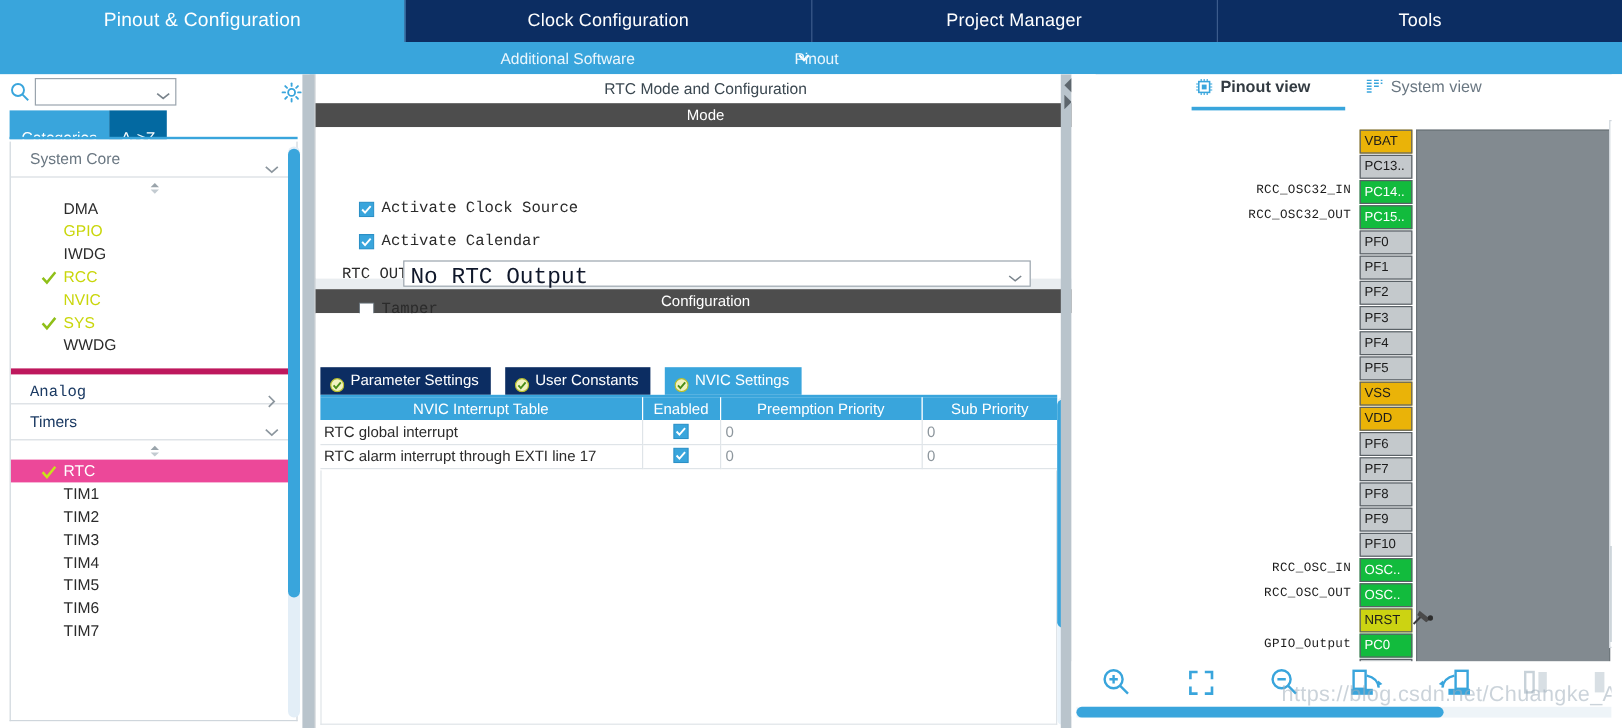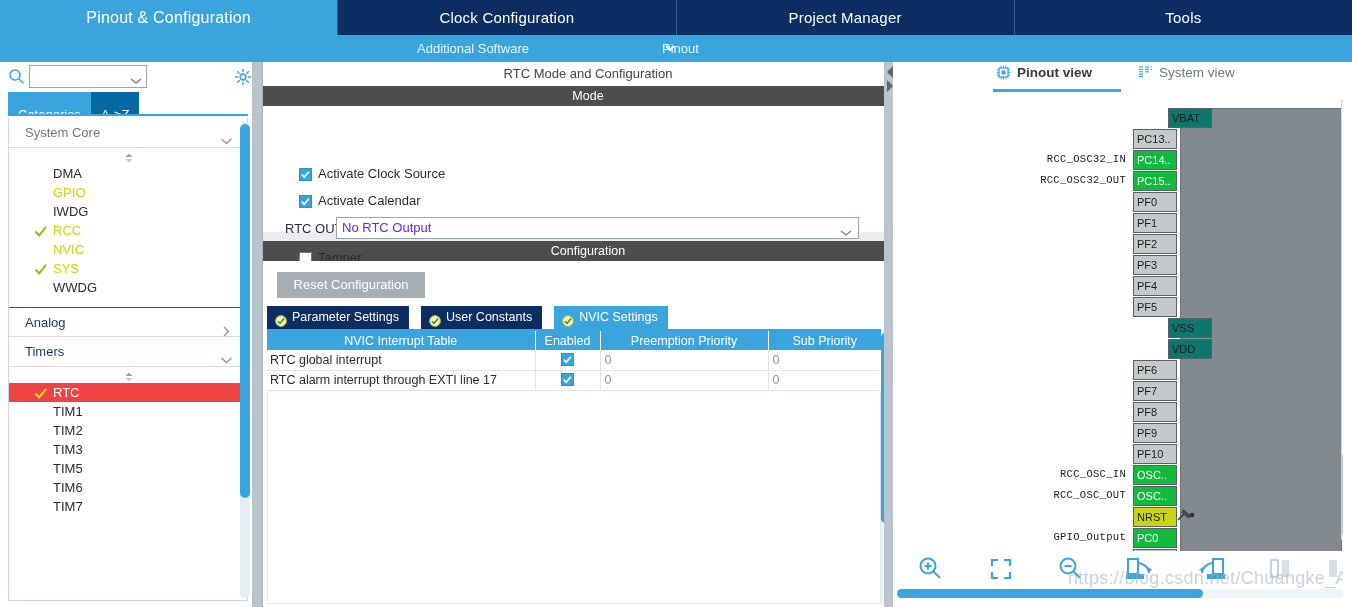--- a/index.html
+++ b/index.html
@@ -83,21 +83,21 @@
   .grp-chev { position: absolute; right: 14px; top: 10px; width: 13px; height: 11px; }
   .updown { position: relative; height: 16px; }
   .updown .ud {
     position: absolute; left: 112px; top: 2px; width: 16px; height: 12px;
   }
   .tree-item {
     height: 19px; line-height: 19px; padding-left: 44px; font-size: 13px;
     color: #2b2b2b; position: relative; cursor: default; white-space: nowrap;
   }
   .tree-item.ylw { color: #c9d60a; }
-  .tree-item.sel { background: #ef4444; color: #ffffff; padding-left: 44px; }
+  .tree-item.sel { background: #ec4899; color: #ffffff; padding-left: 44px; }
   .tree-item .chk {
     position: absolute; left: 25px; top: 3px; width: 14px; height: 13px;
   }
   .grp-spacer { height: 10px; }
 
   .left-scroll-track {
     position: absolute; left: 240px; top: 60px; width: 10px; height: 476px;
     background: #e3eef7; border-radius: 5px;
   }
   .left-scroll-thumb {
@@ -115,35 +115,35 @@
     background: #ffffff; border: 1px solid #aab4bc; border-top: none; border-bottom: none;
   }
   .cp-title {
     height: 24px; line-height: 24px; text-align: center;
     font-size: 13px; color: #3a4750; background: #ffffff;
   }
   .section-bar {
     height: 20px; line-height: 20px; text-align: center;
     background: #4d4d4d; color: #ffffff; font-size: 12.5px;
   }
-  .mode-body { position: relative; height: 126px; background: #ffffff; }
+  .mode-body { position: relative; height: 126px; background: #ffffff; font-family: Liberation Mono, monospace; }
   .cbrow { position: absolute; font-size: 13px; color: #2b2b2b; }
   .cb {
     position: absolute; width: 13px; height: 13px; left: 0; top: 1px;
   }
   .cblabel { position: absolute; left: 19px; top: -1px; white-space: nowrap; }
   .rtcout-label {
     position: absolute; left: 22px; top: 115px; font-size: 13px; color: #2b2b2b;
   }
   .rtcout-select {
     position: absolute; left: 73px; top: 111px; width: 523px; height: 22px;
     border: 1px solid #9aa4ad; background: #ffffff;
   }
   .rtcout-select .val {
-    position: absolute; left: 5px; top: 2px; font-size: 13px; color: #6d28d9;
+    position: absolute; left: 5px; top: 2px; font-size: 19px; color: #0f172a;
   }
   .rtcout-select .cv { position: absolute; right: 6px; top: 6px; width: 12px; height: 10px; }
 
   .panel-gap { height: 9px; background: #e9edf0; }
 
   .cfg-body { position: relative; height: 353px; background: #ffffff; }
   .reset-btn {
     position: absolute; left: 14px; top: 11px; width: 148px; height: 26px;
     background: #a6aeb5; color: #ffffff; font-size: 13px;
     line-height: 26px; text-align: center; cursor: default;
@@ -223,21 +223,21 @@
     background: #828a90; border: 1px solid #6b7378;
   }
   .pincol { position: absolute; left: 240px; top: 14px; width: 44px; }
   .pin {
     position: relative; width: 44px; height: 20px; margin-bottom: 1px;
     border: 1px solid #5a6166; font-size: 11px; line-height: 18px;
     padding-left: 3px; font-family: "Liberation Sans", sans-serif;
     color: #1b1b1b; background: #c4c9cc; white-space: nowrap; overflow: hidden;
     cursor: default;
   }
-  .pin.pwr { background: #0f766e; margin-left: 35px; }
+  .pin.pwr { background: #eab308; }
   .pin.green { background: #12bb3d; color: #ffffff; }
   .pin.nrst { background: #ccd312; color: #1b1b1b; }
   .pinlabel {
     position: absolute; right: 216px; font-size: 10.5px;
     font-family: "Liberation Mono", monospace; color: #1b1b1b;
     white-space: nowrap; text-align: right; letter-spacing: .3px;
   }
   .pinhost { position: absolute; left: 0; top: 0; width: 449px; height: 482px; }
 
   .pushpin { position: absolute; left: 282px; top: 412px; width: 20px; height: 18px; }
@@ -375,21 +375,21 @@
           <svg width="14" height="13" viewBox="0 0 14 13">
               <path d="M1.5 6.5l3.6 4 7-8.6" fill="none" stroke="#8fbf18" stroke-width="2.1"></path>
             </svg>
         </span>
         <span>SYS</span>
       </div>
       <div class="tree-item">WWDG</div>
 
       <div class="grp-spacer"></div>
 
-      <div class="grp-header dark" style="border-top:1px solid #be185d;">
+      <div class="grp-header dark" style="border-top:5px solid #be185d;font-family:Liberation Mono, monospace;">
         <span>Analog</span>
         <span class="grp-chev">
           <svg width="13" height="11" viewBox="0 0 13 11">
               <path d="M4 1l4.5 4.5L4 10" fill="none" stroke="#8c969e" stroke-width="1.4"></path>
             </svg>
         </span>
       </div>
 
       <div class="grp-header dark">
         <span>Timers</span>
@@ -411,20 +411,21 @@
         <span class="chk">
           <svg width="14" height="13" viewBox="0 0 14 13">
               <path d="M1.5 6.5l3.6 4 7-8.6" fill="none" stroke="#c9e21a" stroke-width="2.1"></path>
             </svg>
         </span>
         <span>RTC</span>
       </div>
       <div class="tree-item">TIM1</div>
       <div class="tree-item">TIM2</div>
       <div class="tree-item">TIM3</div>
+      <div class="tree-item">TIM4</div>
       <div class="tree-item">TIM5</div>
       <div class="tree-item">TIM6</div>
       <div class="tree-item">TIM7</div>
     </div>
 
     <div class="left-scroll-track"></div>
     <div class="left-scroll-thumb"></div>
   </div>
 
   <div class="splitter-l"></div>
@@ -473,21 +474,20 @@
         </span>
         <span class="cblabel">Tamper</span>
       </div>
     </div>
 
     <div class="panel-gap"></div>
 
     <div class="section-bar">Configuration</div>
 
     <div class="cfg-body">
-      <div class="reset-btn">Reset Configuration</div>
 
       <div class="cfgtabs">
         <div class="cfgtab">
           <span class="okico">
             <svg width="12" height="12" viewBox="0 0 12 12">
                 <circle cx="6" cy="6" r="5.4" fill="#f2f2c0" stroke="#b6bd2e"></circle>
                 <path d="M3 6.2l2 2.2 4-4.8" fill="none" stroke="#4a8d18" stroke-width="1.6"></path>
               </svg>
           </span>
           <span>Parameter Settings</span>

